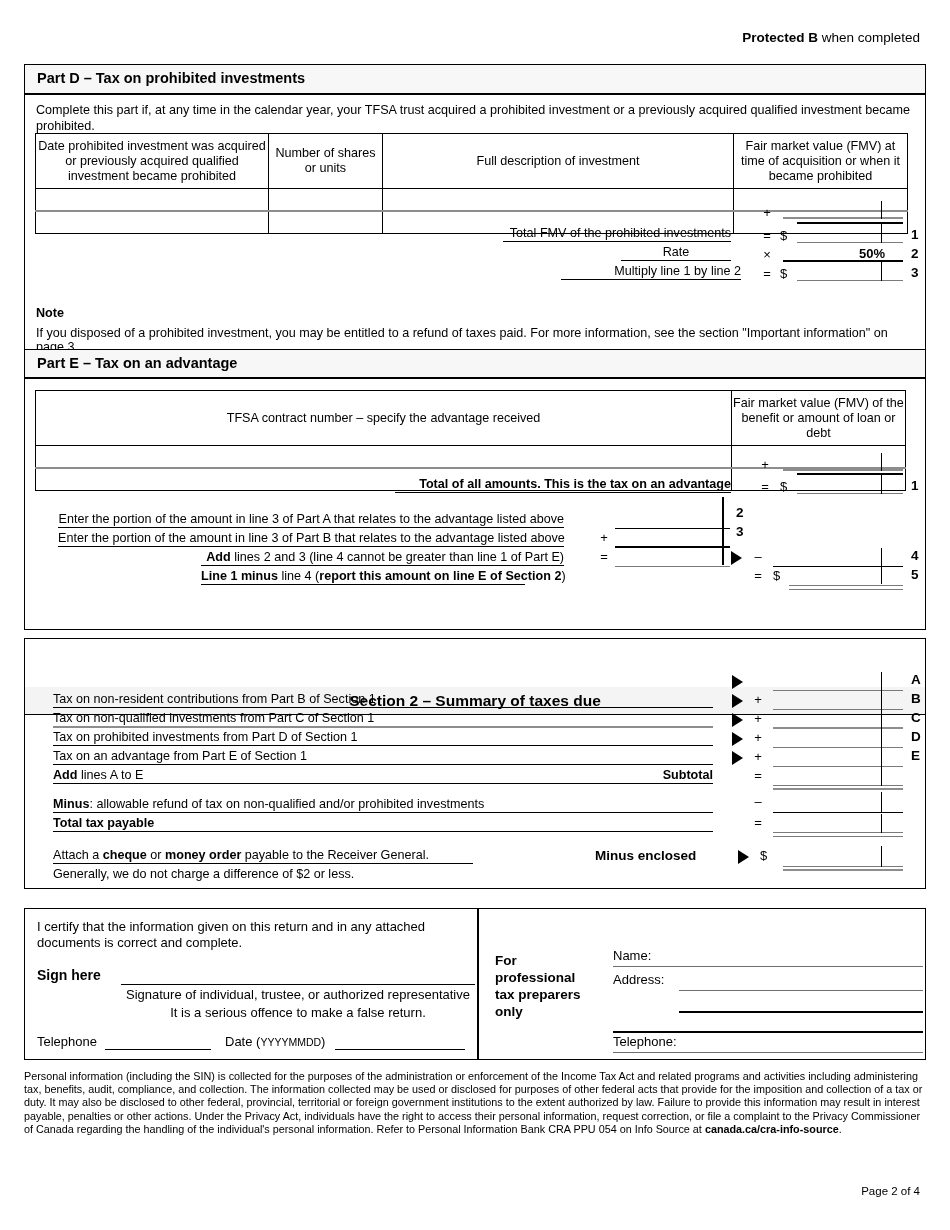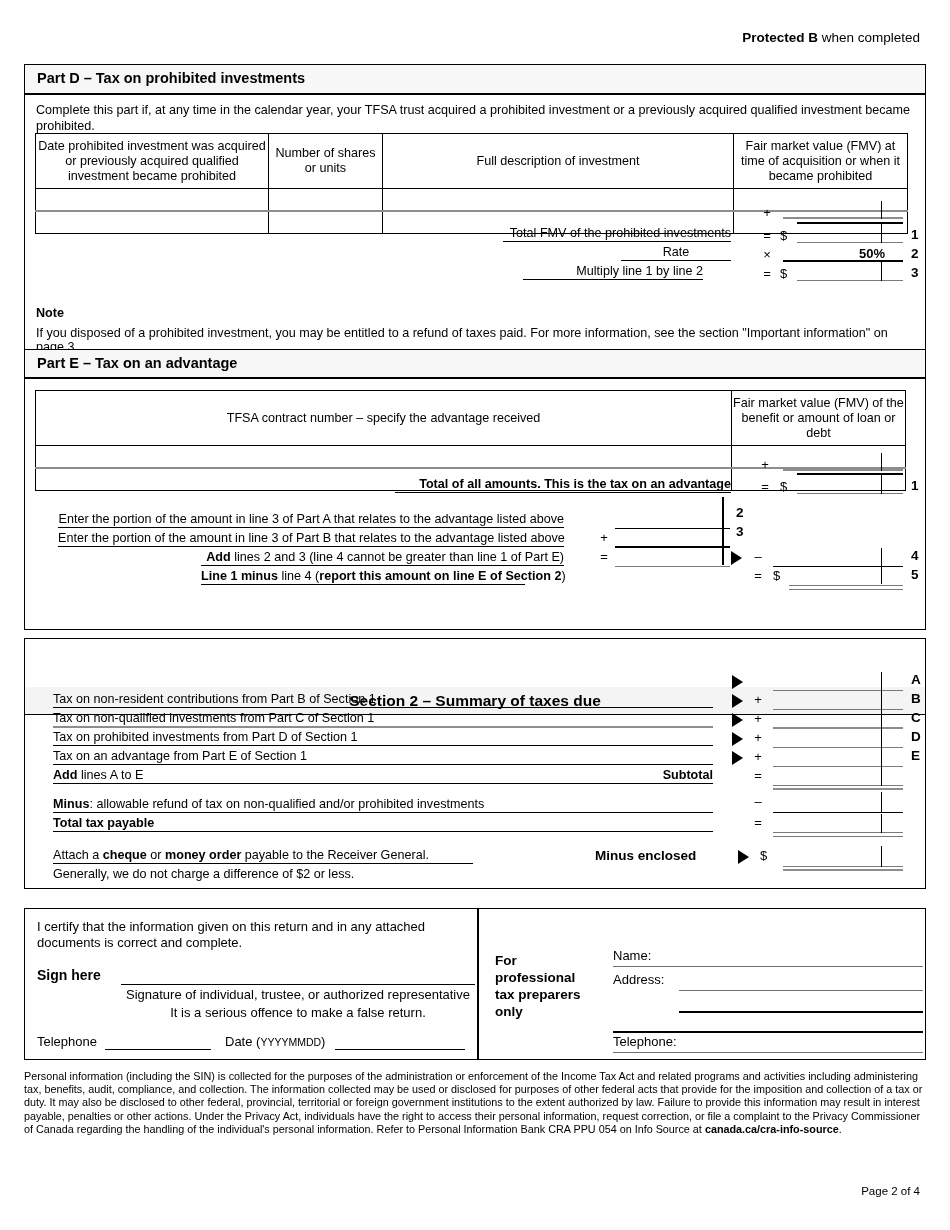--- a/index.html
+++ b/index.html
@@ -160,21 +160,21 @@
     <div class="num" style="left:886px;top:162px;">1</div>
 
     <div class="lbl" style="left:596px;top:180px;width:110px;text-align:center;">Rate</div>
     <div class="op" style="left:735px;top:182px;width:14px;">×</div>
     <div class="fld" style="left:758px;top:178px;width:120px;height:19px;">
       <div class="ul blk" style="border-bottom:2.2px solid #000;"></div>
     </div>
     <div class="pct" style="left:834px;top:181px;">50%</div>
     <div class="num" style="left:886px;top:181px;">2</div>
 
-    <div class="lbl" style="left:498px;top:199px;width:180px;">Multiply line 1 by line 2</div>
+    <div class="lbl" style="left:536px;top:199px;width:180px;">Multiply line 1 by line 2</div>
     <div class="op" style="left:735px;top:201px;width:14px;">=</div>
     <div class="dol" style="left:755px;top:201px;">$</div>
     <div class="fld" style="left:772px;top:197px;width:106px;height:19px;">
       <div class="ul"></div>
       <div class="cents" style="left:84px;"></div>
     </div>
     <div class="num" style="left:886px;top:200px;">3</div>
 
 
     <div class="note bold" style="left:11px;top:241px;">Note</div>

